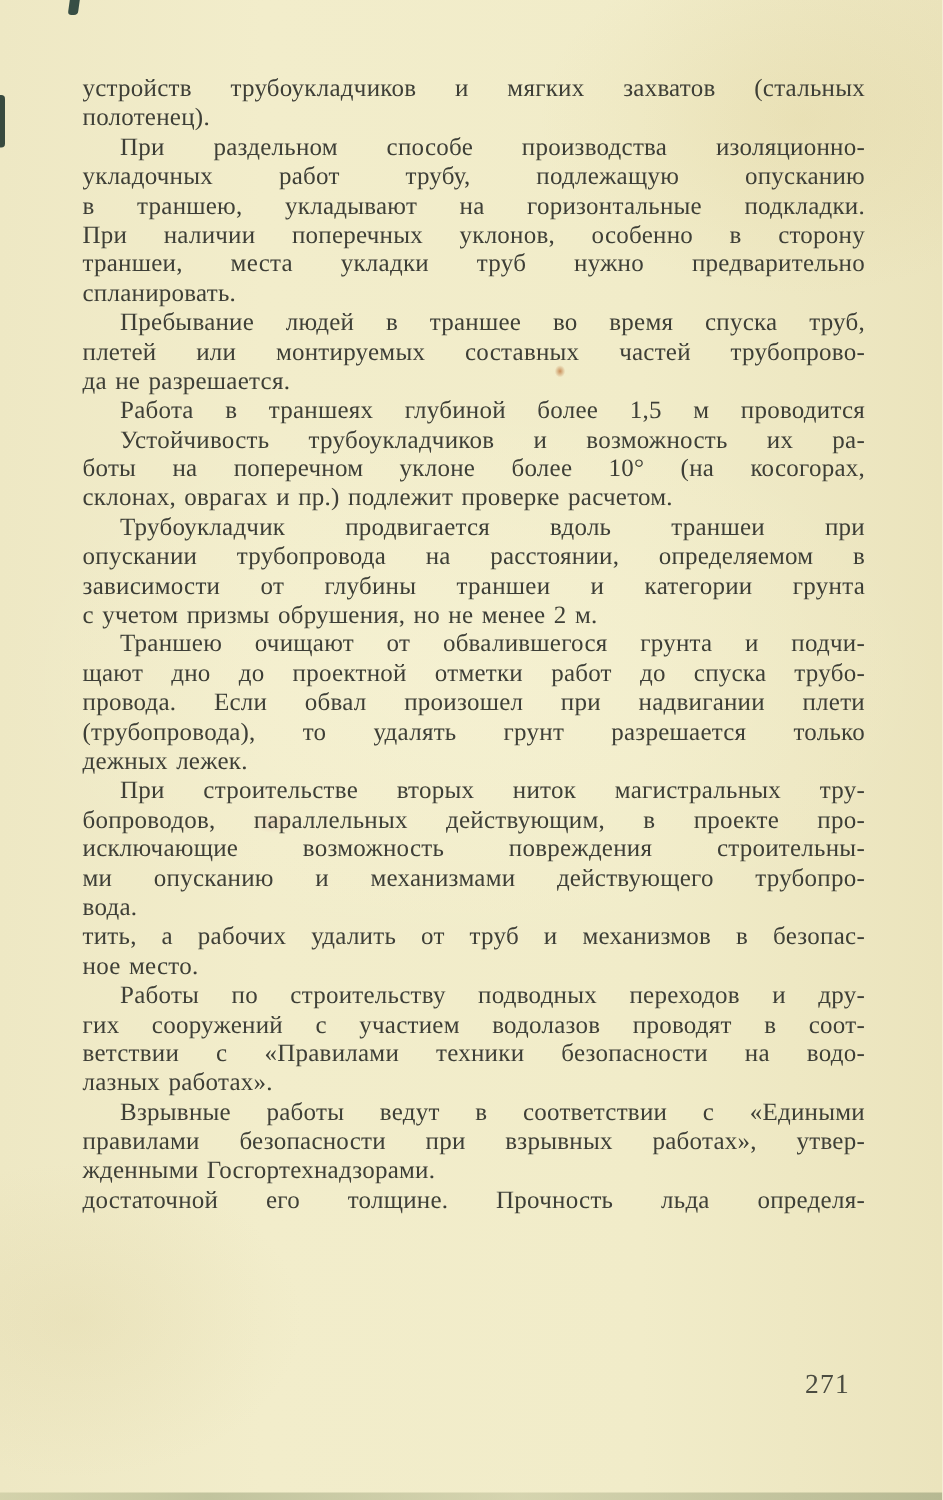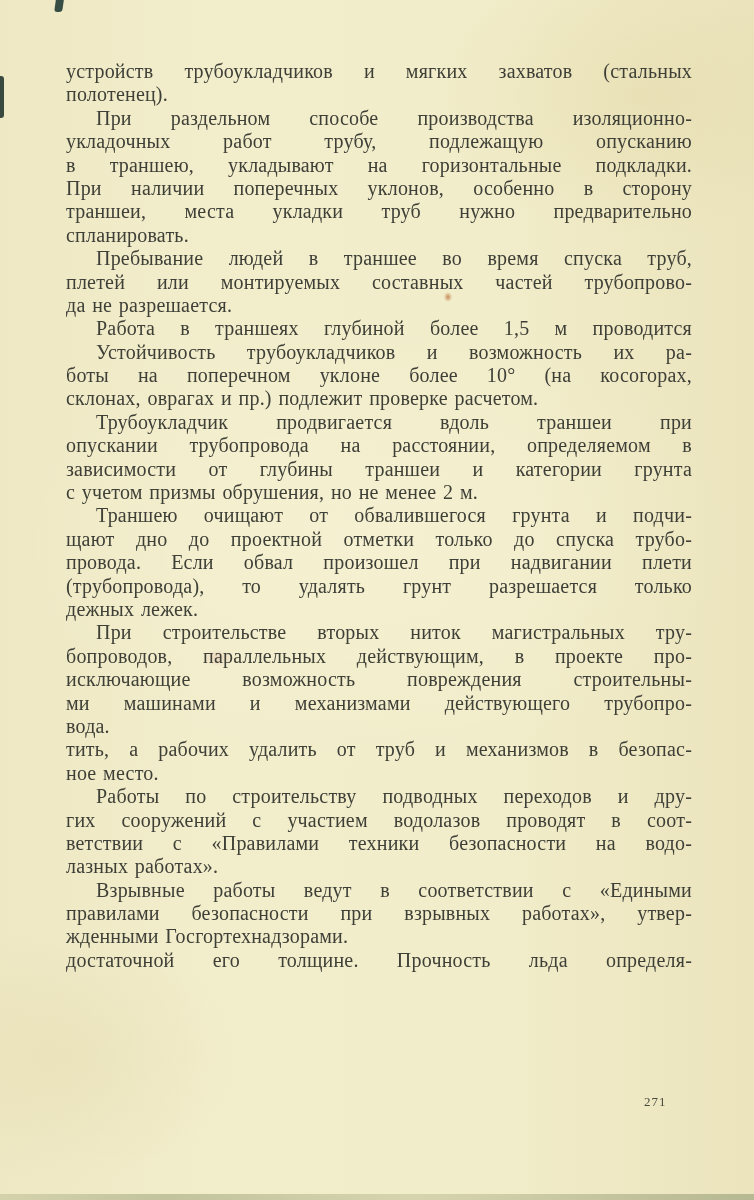--- a/index.html
+++ b/index.html
@@ -39,21 +39,21 @@
     height: 23.4px;
     white-space: nowrap;
     text-align: justify;
     text-align-last: left;
   }
   .line.j { white-space: normal; text-align-last: justify; }
   .line.indent { text-indent: 30px; }
   .page-number {
     position: absolute;
     left: 644px; top: 1094px;
-    font-size: 13px;
+    font-size: 22px;
     letter-spacing: 1px;
     color: #4b4c41;
   }
   
   .artifact-top-tick {
     position: absolute; left: 55px; top: 0;
     width: 8px; height: 12px;
     background: #27403a;
     border-radius: 0 0 3px 3px;
     transform: skewX(-8deg);
@@ -96,28 +96,28 @@
       <div class="line">да не разрешается.</div>
       <div class="line j indent">Работа в траншеях глубиной более 1,5 м проводится</div>
       <div class="line j indent">Устойчивость трубоукладчиков и возможность их ра-</div>
       <div class="line j">боты на поперечном уклоне более 10° (на косогорах,</div>
       <div class="line">склонах, оврагах и пр.) подлежит проверке расчетом.</div>
       <div class="line j indent">Трубоукладчик продвигается вдоль траншеи при</div>
       <div class="line j">опускании трубопровода на расстоянии, определяемом в</div>
       <div class="line j">зависимости от глубины траншеи и категории грунта</div>
       <div class="line">с учетом призмы обрушения, но не менее 2 м.</div>
       <div class="line j indent">Траншею очищают от обвалившегося грунта и подчи-</div>
-      <div class="line j">щают дно до проектной отметки только до спуска трубо-</div>
+      <div class="line j">щают дно до проектной отметки работ до спуска трубо-</div>
       <div class="line j">провода. Если обвал произошел при надвигании плети</div>
       <div class="line j">(трубопровода), то удалять грунт разрешается только</div>
       <div class="line">дежных лежек.</div>
       <div class="line j indent">При строительстве вторых ниток магистральных тру-</div>
       <div class="line j">бопроводов, параллельных действующим, в проекте про-</div>
       <div class="line j">исключающие возможность повреждения строительны-</div>
-      <div class="line j">ми машинами и механизмами действующего трубопро-</div>
+      <div class="line j">ми опусканию и механизмами действующего трубопро-</div>
       <div class="line">вода.</div>
       <div class="line j">тить, а рабочих удалить от труб и механизмов в безопас-</div>
       <div class="line">ное место.</div>
       <div class="line j indent">Работы по строительству подводных переходов и дру-</div>
       <div class="line j">гих сооружений с участием водолазов проводят в соот-</div>
       <div class="line j">ветствии с «Правилами техники безопасности на водо-</div>
       <div class="line">лазных работах».</div>
       <div class="line j indent">Взрывные работы ведут в соответствии с «Едиными</div>
       <div class="line j">правилами безопасности при взрывных работах», утвер-</div>
       <div class="line">жденными Госгортехнадзорами.</div>

